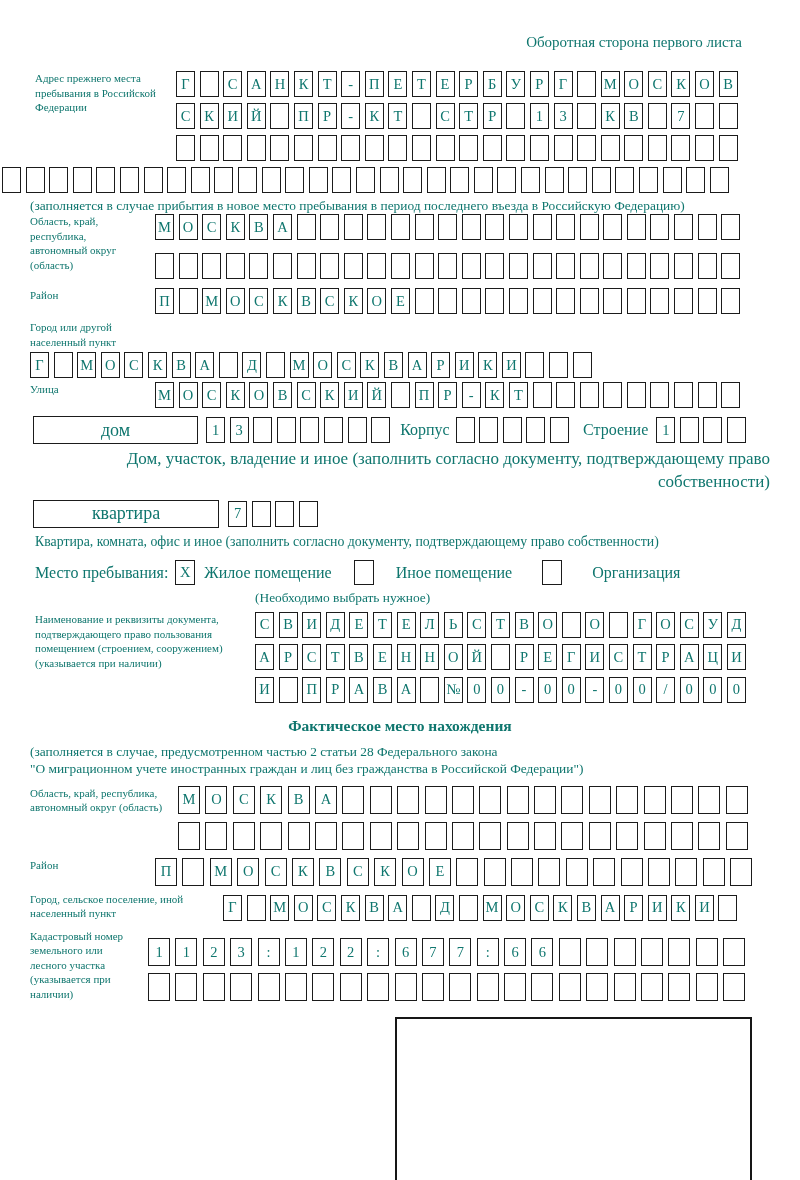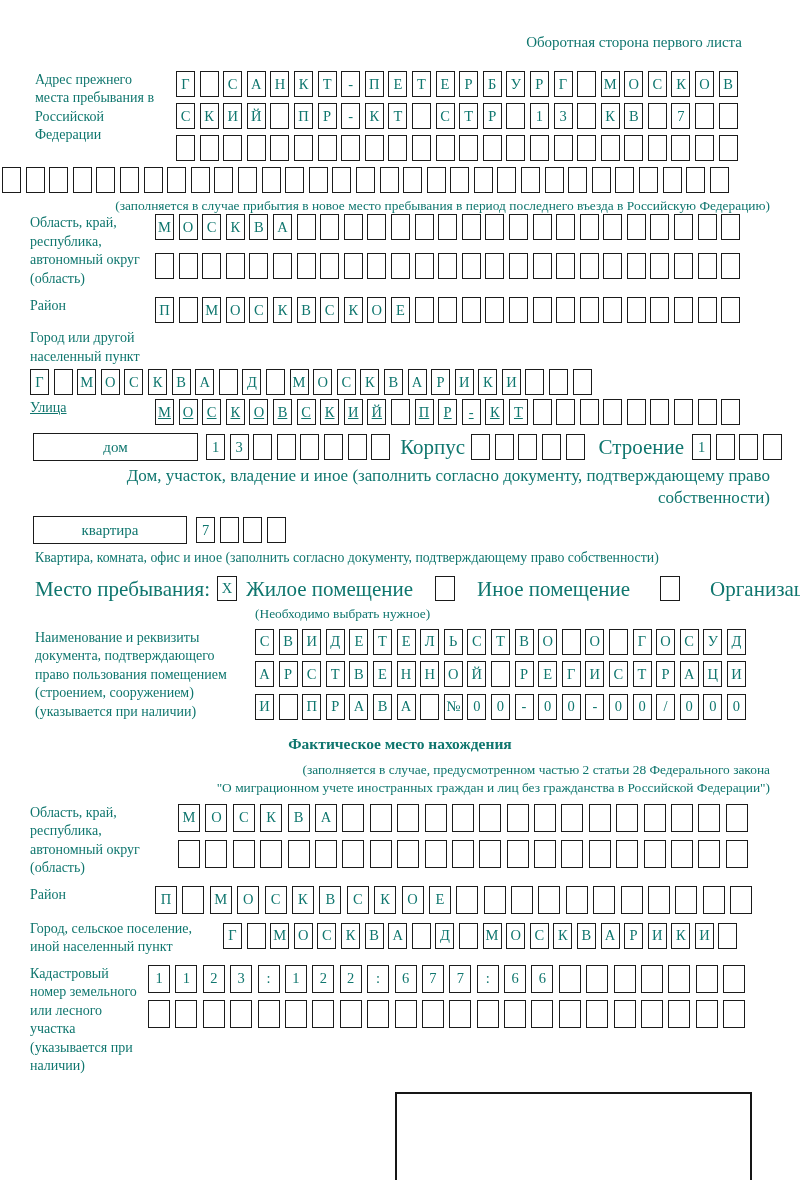--- a/index.html
+++ b/index.html
@@ -4,37 +4,37 @@
 <style>
   html,body{margin:0;padding:0;background:#fff;}
   .page{
     width:800px;height:1180px;box-sizing:border-box;
     padding:34px 30px 0 30px;overflow:hidden;background:#fff;
     font-family:"Liberation Serif","DejaVu Serif",serif;
     color:#0f766e;
   }
   .hdr-right{text-align:right;font-size:15px;padding-right:28px;margin-bottom:20px;}
   .frow{display:flex;align-items:flex-start;}
-  .lbl{font-size:14px;line-height:1.32;flex:none;}
+  .lbl{font-size:11px;line-height:1.32;flex:none;}
   .rows{display:flex;flex-direction:column;}
   .cells{display:flex;gap:4.6px;}
   .cell{
     width:19px;height:26px;flex:none;box-sizing:border-box;
     border:1.6px solid #1b1b1b;display:flex;align-items:center;justify-content:center;
     font-size:14.5px;background:#fff;
   }
   .big .cell{width:22px;height:28px;}
   .big{gap:5.4px;}
-  .note{font-size:13.4px;text-align:right;line-height:1.3;}
+  .note{font-size:13.4px;text-align:left;line-height:1.3;}
   .sec-title{font-weight:bold;font-size:15.5px;text-align:center;margin:8px 0 10px 0;}
   .wbox{
     box-sizing:border-box;border:1.7px solid #1b1b1b;height:28px;flex:none;
-    display:flex;align-items:center;justify-content:center;font-size:15px;background:#fff;font-family:Liberation Serif, serif;
+    display:flex;align-items:center;justify-content:center;font-size:18px;background:#fff;font-family:Liberation Serif, serif;
   }
-  .inline-lbl{font-size:21px;line-height:28px;flex:none;}
+  .inline-lbl{font-size:16px;line-height:28px;flex:none;}
   .cbox{
     width:20px;height:25px;flex:none;box-sizing:border-box;border:1.6px solid #1b1b1b;
     display:flex;align-items:center;justify-content:center;font-size:14.5px;margin-top:1px;
   }
   .stamp-box{width:357px;height:177px;box-sizing:border-box;border:2px solid #161616;margin:16px 0 8px 365px;}
 </style>
 </head>
 <body>
 
 <div class="page">
@@ -274,21 +274,21 @@
         <div class="cell">Р</div>
         <div class="cell">И</div>
         <div class="cell">К</div>
         <div class="cell">И</div>
         <div class="cell"></div>
         <div class="cell"></div>
         <div class="cell"></div>
       </div>
   </div>
 
-  <div class="frow" style="margin-top:4px;text-decoration:underline;">
+  <div class="frow" style="margin-top:4px;">
     <div class="lbl" style="width:125px;">Улица</div>
     <div class="cells">
         <div class="cell">М</div>
         <div class="cell">О</div>
         <div class="cell">С</div>
         <div class="cell">К</div>
         <div class="cell">О</div>
         <div class="cell">В</div>
         <div class="cell">С</div>
         <div class="cell">К</div>
@@ -336,21 +336,21 @@
     <div class="cells" style="margin-left:8px;">
         <div class="cell">1</div>
         <div class="cell"></div>
         <div class="cell"></div>
         <div class="cell"></div>
       </div>
   </div>
   <div class="note" style="text-align:right;padding-left:5px;margin-top:4px;font-size:17px;">Дом, участок, владение и иное (заполнить согласно документу, подтверждающему право собственности)</div>
 
   <div class="frow" style="margin-top:7px;align-items:center;">
-    <div class="wbox" style="width:154px;margin-left:3px;">квартира</div>
+    <div class="wbox" style="width:186px;margin-left:3px;">квартира</div>
     <div class="cells" style="margin-left:9px;">
         <div class="cell">7</div>
         <div class="cell"></div>
         <div class="cell"></div>
         <div class="cell"></div>
       </div>
   </div>
   <div class="note" style="text-align:left;padding-left:5px;margin-top:5px;font-size:13.8px;">Квартира, комната, офис и иное (заполнить согласно документу, подтверждающему право собственности)</div>
 
   <div class="frow" style="margin-top:8px;">
@@ -544,21 +544,21 @@
         <div class="cell">В</div>
         <div class="cell">А</div>
         <div class="cell">Р</div>
         <div class="cell">И</div>
         <div class="cell">К</div>
         <div class="cell">И</div>
         <div class="cell"></div>
       </div>
   </div>
 
-  <div class="frow" style="margin-top:8px;">
+  <div class="frow" style="margin-top:8px;align-items:flex-end;">
     <div class="lbl" style="width:118px;padding-right:8px;box-sizing:border-box;">Кадастровый номер земельного или лесного участка (указывается при наличии)</div>
     <div class="rows" style="gap:7px;">
       <div class="cells big">
           <div class="cell">1</div>
           <div class="cell">1</div>
           <div class="cell">2</div>
           <div class="cell">3</div>
           <div class="cell">:</div>
           <div class="cell">1</div>
           <div class="cell">2</div>

